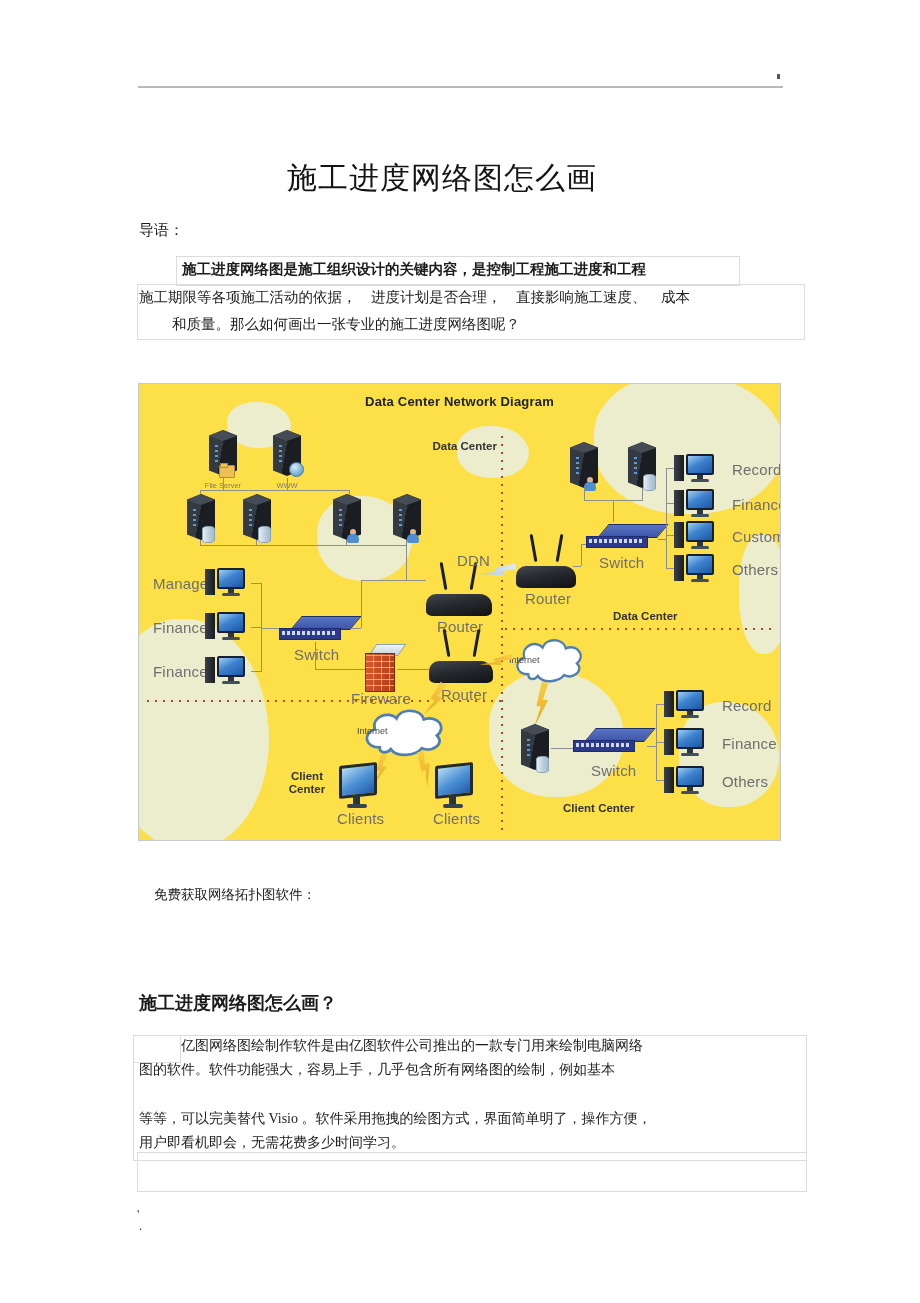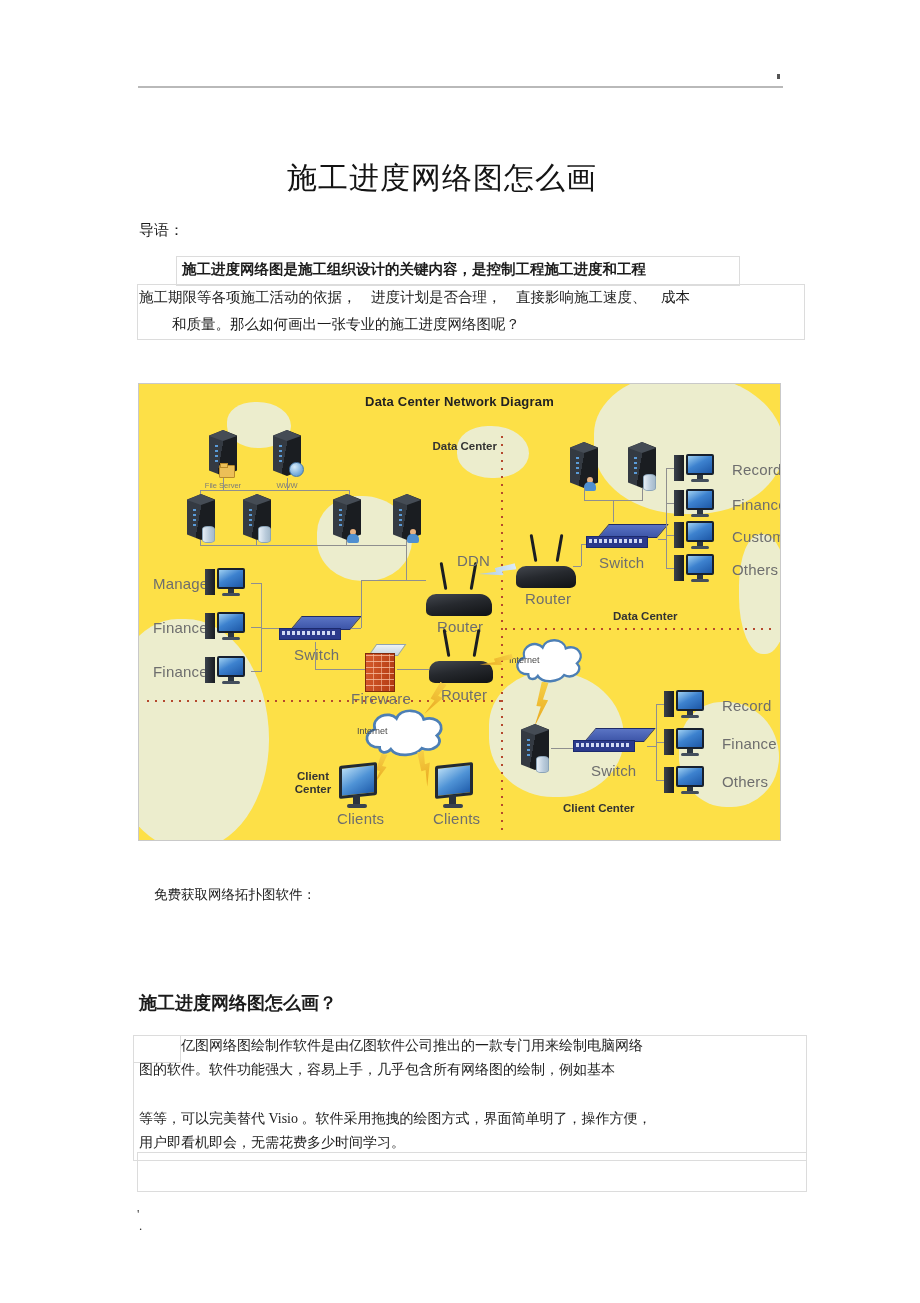--- a/index.html
+++ b/index.html
@@ -133,21 +133,21 @@
     <div class="blob" style="left:600px;top:150px;width:50px;height:120px;"></div>
 
     <div class="dtitle">Data Center Network Diagram</div>
 
     <div class="dv" style="left:362px;top:52px;height:398px;"></div>
     <div class="dh" style="left:366px;top:244px;width:266px;"></div>
     <div class="dh" style="left:8px;top:316px;width:354px;"></div>
     <div class="rlbl" style="left:272px;top:56px;width:86px;text-align:right;">Data Center</div>
     <div class="rlbl" style="left:474px;top:226px;">Data Center</div>
     <div class="rlbl" style="left:424px;top:418px;">Client Center</div>
-    <div class="rlbl" style="left:148px;top:386px;width:52px;text-align:center;line-height:13px;">
+    <div class="rlbl" style="left:142px;top:386px;width:52px;text-align:center;line-height:13px;">
       <span>Client</span><br>
       <span>Center</span>
     </div>
 
     <div class="server" style="left:70px;top:46px;">
       <div class="bodyy"></div>
       <div class="cap"></div>
       <div class="lights"></div>
       <div class="bg-folder" style="left:10px;bottom:-2px;"></div>
     </div>

